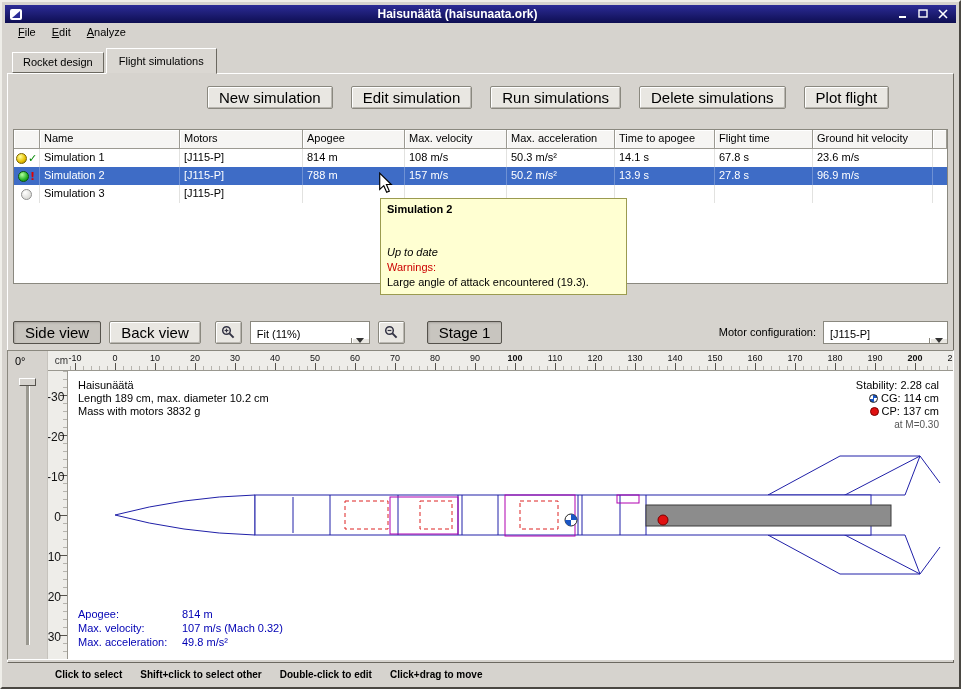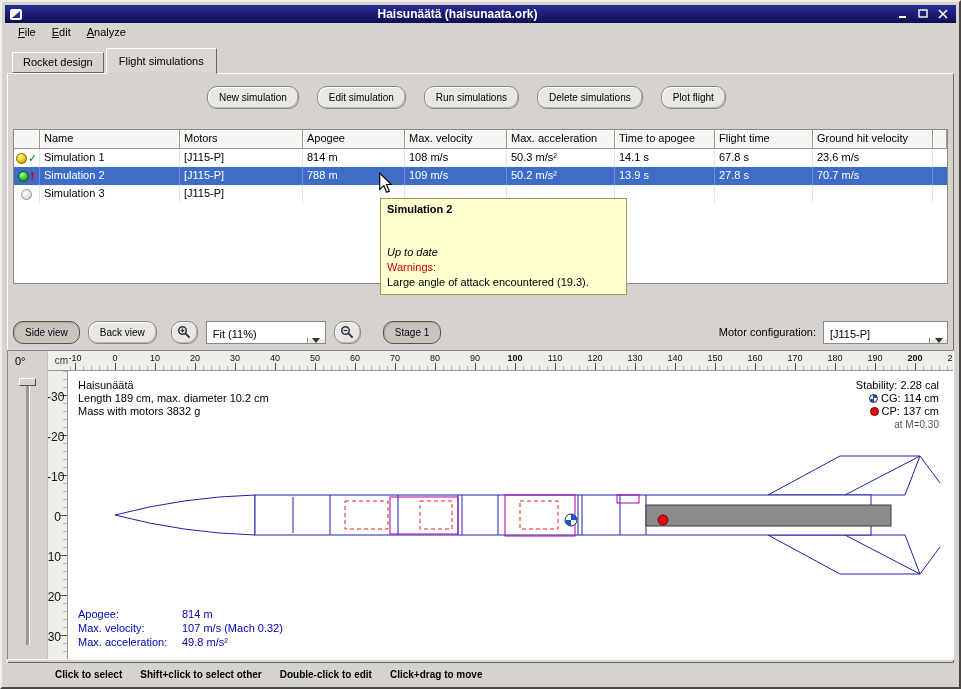--- a/index.html
+++ b/index.html
@@ -34,22 +34,22 @@
   .menu-item{padding:3px 8px;cursor:default;}
   
   .tabs{position:absolute;left:10px;top:46px;display:flex;align-items:flex-end;z-index:3;}
   .tab{background:var(--bg);border:1px solid;border-color:#fff #6b6860 #6b6860 #fff;
     padding:3px 10px 4px 10px;margin-right:2px;position:relative;}
   .tab.active{padding:6px 12px 6px 12px;border-bottom-color:var(--bg);margin-bottom:-1px;background:#dad7d2;}
   .tabpane{position:absolute;left:5px;right:5px;top:71px;bottom:24px;
     border:1px solid;border-color:#fff #6b6860 #6b6860 #fff;}
   
   .sim-toolbar{position:absolute;left:205px;top:84px;display:flex;gap:18px;z-index:2;}
-  .push-btn{height:23px;padding:0 11px;background:#e9e7e2;border:1px solid #8a887f;border-radius:10px;
-    box-shadow:inset 1px 1px 0 #fff, inset -1px -1px 0 #b9b6b0;font-size:10px;
+  .push-btn{height:23px;padding:0 11px;background:#e9e7e2;border:1px solid #8a887f;border-radius:2px;
+    box-shadow:inset 1px 1px 0 #fff, inset -1px -1px 0 #b9b6b0;font-size:15px;
     display:flex;align-items:center;white-space:nowrap;cursor:default;font-family:"Liberation Sans",sans-serif;}
   .push-btn.pressed{background:#c8c5bf;border-color:#55524c;box-shadow:inset 1px 1px 2px #a8a5a0;}
   
   .table-wrap{position:absolute;left:11px;right:11px;top:127px;height:155px;
     border:1px solid #8a887f;background:#fff;overflow:hidden;}
   .thead{display:flex;height:19px;}
   .th{background:#f6f5f3;border-right:1px solid #9c9a92;border-bottom:1px solid #9c9a92;
     box-shadow:inset 1px 1px 0 #fff;padding:2px 4px;white-space:nowrap;overflow:hidden;flex:none;}
   .th.fill{flex:1;}
   .tr{display:flex;height:18px;background:#fff;}
@@ -205,25 +205,25 @@
           <div class="td" style="width: 120px;">23.6 m/s</div>
         </div>
         <div class="tr selected">
           <div class="td status-cell" style="width: 26px;">
             <span class="ball green"></span>
             <span class="mark warn">!</span>
           </div>
           <div class="td" style="width: 140px;">Simulation 2</div>
           <div class="td" style="width: 123px;">[J115-P]</div>
           <div class="td" style="width: 102px;">788 m</div>
-          <div class="td" style="width: 102px;">109 m/s</div>
+          <div class="td" style="width: 102px;">157 m/s</div>
           <div class="td" style="width: 108px;">50.2 m/s²</div>
           <div class="td" style="width: 100px;">13.9 s</div>
           <div class="td" style="width: 98px;">27.8 s</div>
-          <div class="td" style="width: 120px;">70.7 m/s</div>
+          <div class="td" style="width: 120px;">96.9 m/s</div>
         </div>
         <div class="tr">
           <div class="td status-cell" style="width: 26px;">
             <span class="ball gray"></span>
           </div>
           <div class="td" style="width: 140px;">Simulation 3</div>
           <div class="td" style="width: 123px;">[J115-P]</div>
           <div class="td" style="width: 102px;"></div>
           <div class="td" style="width: 102px;"></div>
           <div class="td" style="width: 108px;"></div>

